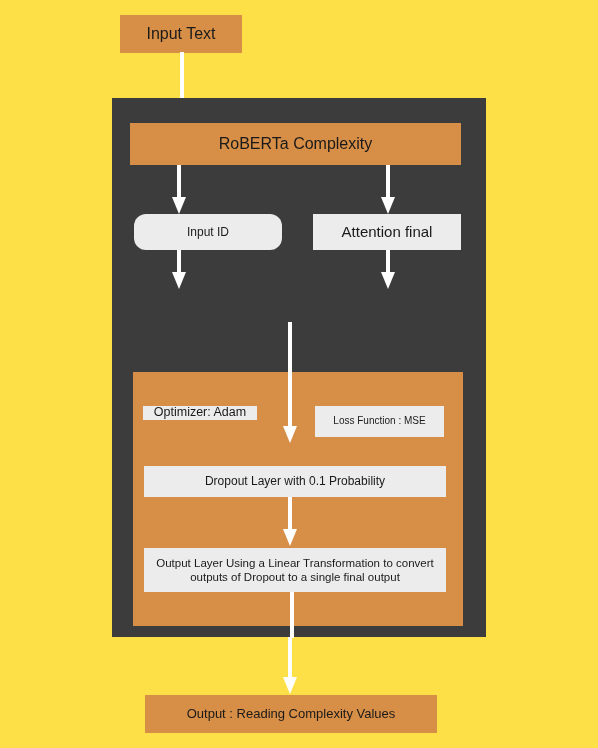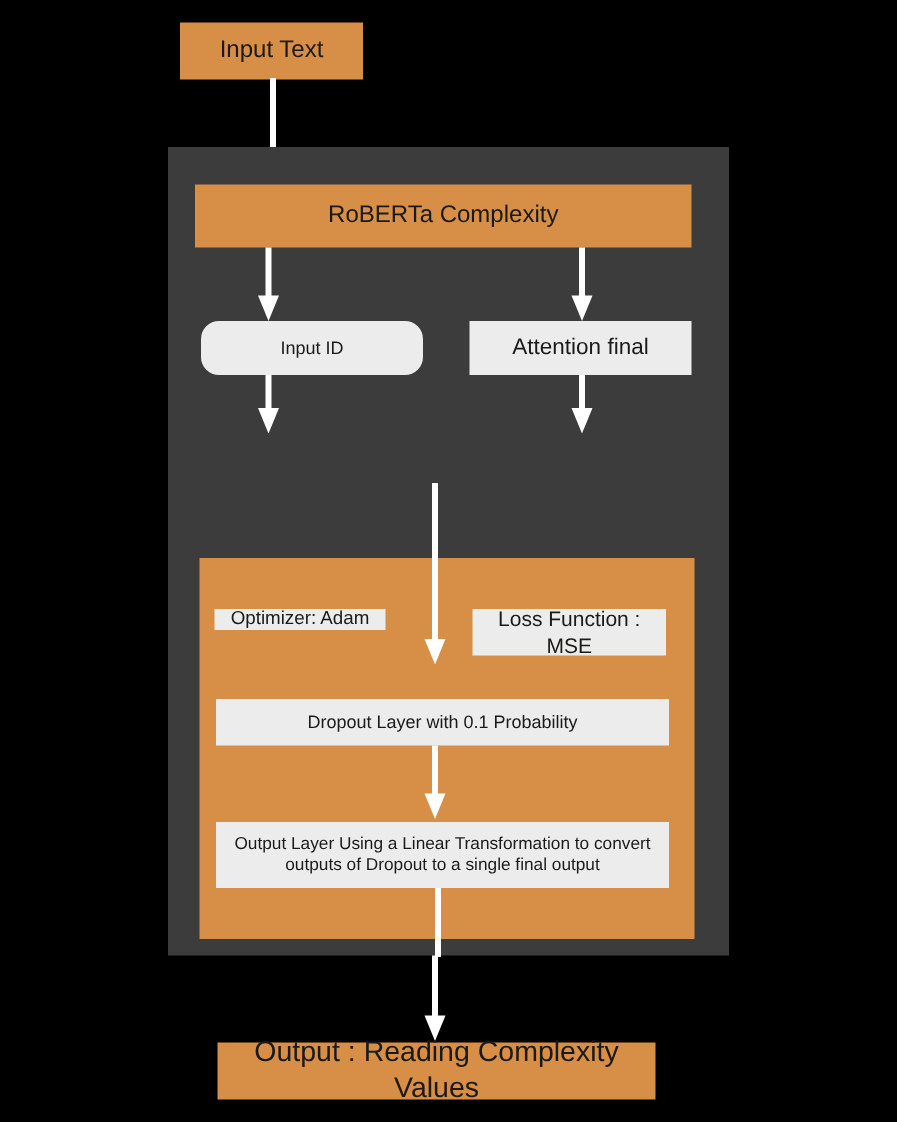--- a/index.html
+++ b/index.html
@@ -7,21 +7,21 @@
     padding: 0;
     background: #c8c8c8;
   }
   body {
     font-family: "Liberation Sans", sans-serif;
   }
   #diagram {
     position: relative;
     width: 598px;
     height: 748px;
-    background: #000000;
+    background: #fde047;
     overflow: hidden;
   }
   .node {
     position: absolute;
     box-sizing: border-box;
     display: flex;
     align-items: center;
     justify-content: center;
     text-align: center;
     color: #1a1a1a;
@@ -51,24 +51,24 @@
     overflow: visible;
   }
 
   
   #node-input-text      { left:120px; top:15px;  width:122px; height:38px; font-size:16px; }
   #node-tokenizer       { left:130px; top:123px; width:331px; height:42px; font-size:16px; }
   #node-input-id        { left:134px; top:214px; width:148px; height:36px; font-size:12px;border-radius:12px; }
   #node-attention-mask  { left:313px; top:214px; width:148px; height:36px; font-size:15px; }
   #node-roberta-model   { left:130px; top:288px; width:331px; height:34px; font-size:16px; }
   #node-optimizer       { left:143px; top:406px; width:114px; height:14px; font-size:12.5px; }
-  #node-loss-function   { left:315px; top:406px; width:129px; height:31px; font-size:14px; }
+  #node-loss-function   { left:315px; top:406px; width:129px; height:31px; font-size:10px; }
   #node-dropout         { left:144px; top:466px; width:302px; height:31px; font-size:12px; }
   #node-output-layer    { left:144px; top:548px; width:302px; height:44px; font-size:11.5px; padding:0 10px; }
-  #node-output-final    { left:145px; top:695px; width:292px; height:38px; font-size:19px; }
+  #node-output-final    { left:145px; top:695px; width:292px; height:38px; font-size:13px; }
 
   
   #training-panel { left:112px; top:98px;  width:374px; height:539px; }
   #training-block { left:133px; top:372px; width:330px; height:254px; }
 </style>
 </head>
 <body>
 
 <div id="diagram">
 

